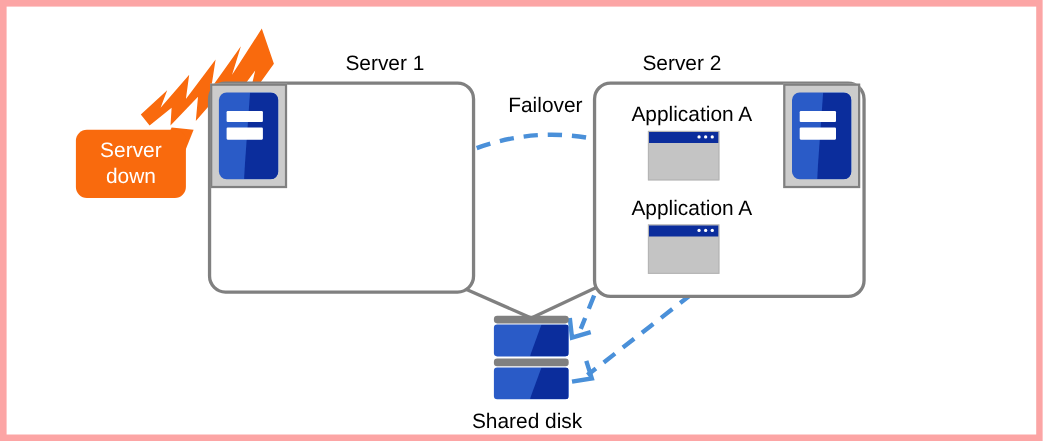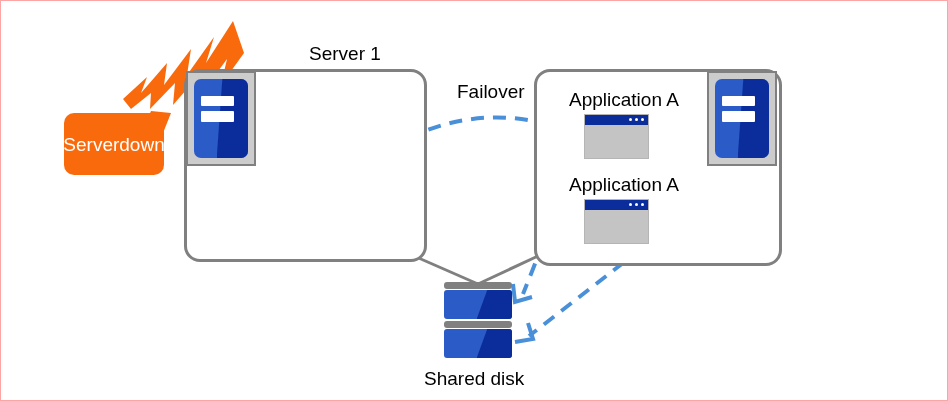--- a/index.html
+++ b/index.html
@@ -8,21 +8,21 @@
     background: #ffffff;
   }
   body {
     font-family: "Liberation Sans", sans-serif;
   }
   #canvas {
     position: relative;
     width: 948px;
     height: 401px;
     background: #ffffff;
-    border: 1px solid #fca5a5;
+    border: 6px solid #fca5a5;
     box-sizing: border-box;
     overflow: hidden;
     padding-left: 46px;
   }
   .layer-svg {
     position: absolute;
     left: 0;
     top: 0;
     width: 948px;
     height: 401px;
@@ -118,21 +118,21 @@
 
   #server-down-badge {
     position: absolute;
     left: 63px;
     top: 112px;
     width: 100px;
     height: 62px;
     background: #f96a0d;
     border-radius: 10px;
     display: flex;
-    flex-direction: row;
+    flex-direction: column;
     align-items: center;
     justify-content: center;
     color: #ffffff;
     font-size: 19px;
     line-height: 23px;
     font-family: "Liberation Sans", sans-serif;
   }
 
   #shared-disk {
     position: absolute;
@@ -198,20 +198,21 @@
   <div class="node-label" id="server1-title">Server 1</div>
   <div class="server-icon" id="server1-icon">
     <div class="server-icon-inner">
       <div class="dark-fold"></div>
       <div class="bar b1"></div>
       <div class="bar b2"></div>
     </div>
   </div>
 
   <div class="server-box" id="server2-box"></div>
+  <div class="node-label" id="server2-title">Server 2</div>
   <div class="server-icon" id="server2-icon">
     <div class="server-icon-inner">
       <div class="dark-fold"></div>
       <div class="bar b1"></div>
       <div class="bar b2"></div>
     </div>
   </div>
 
   <div class="node-label" id="app-a-1-label">Application A</div>
   <div class="app-icon" id="app-icon-1">

